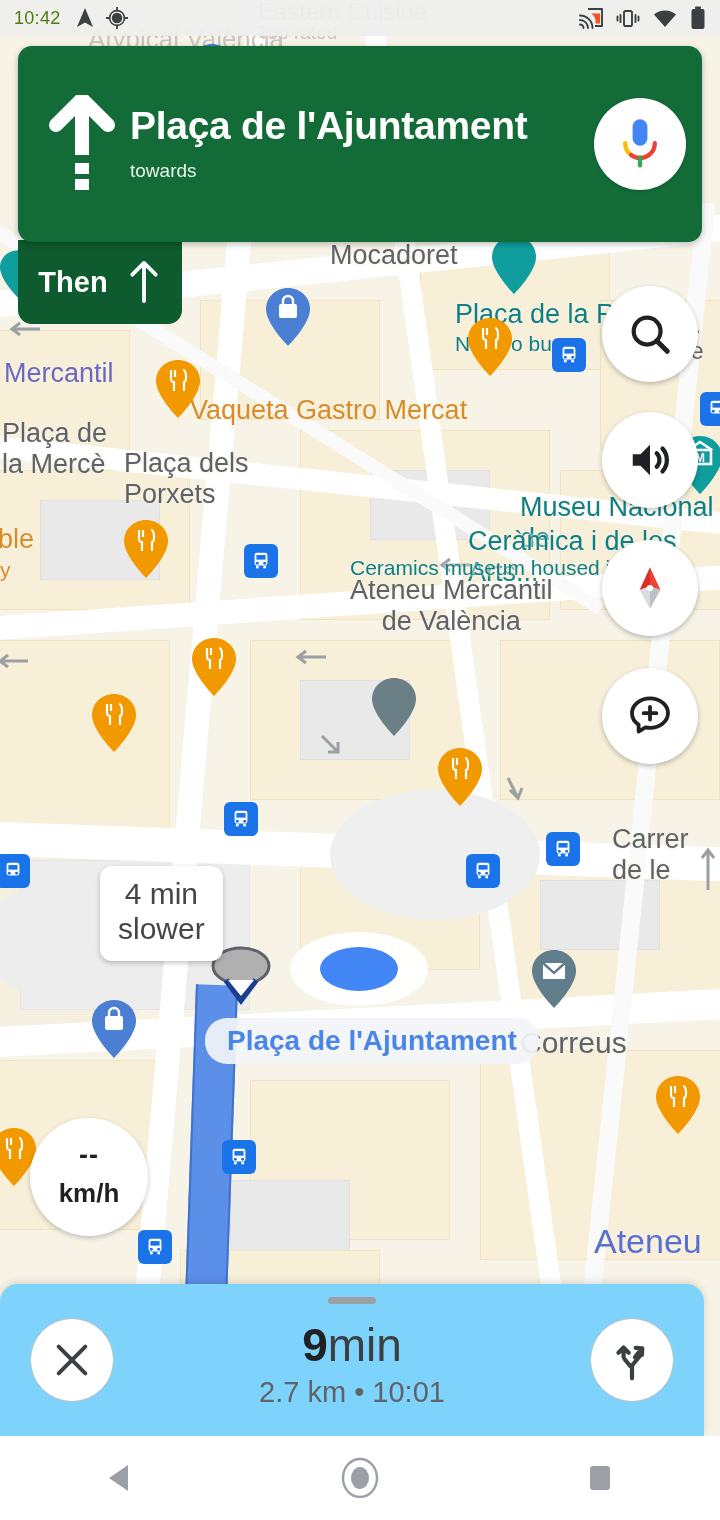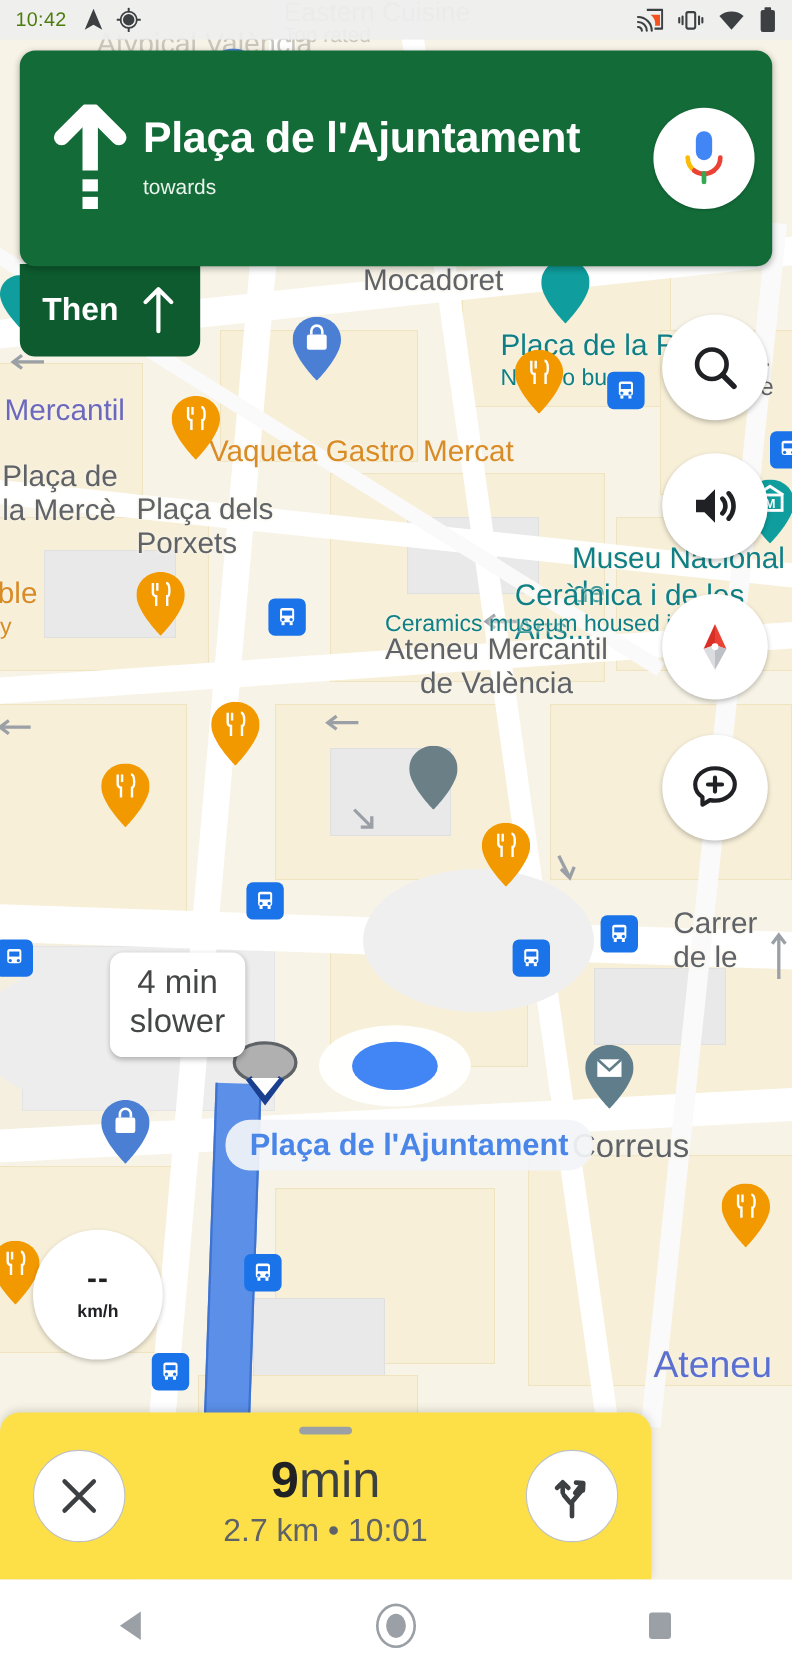--- a/index.html
+++ b/index.html
@@ -121,21 +121,21 @@
   
   #speedometer {
     position:absolute; left:30px; top:1118px;
     width:118px; height:118px; border-radius:50%;
     background:#ffffff;
     box-shadow:0 2px 5px rgba(0,0,0,0.22);
     display:flex; flex-direction:column; align-items:center; justify-content:center;
     z-index:25;
   }
   #speedometer .sp-val { font-size:27px; font-weight:bold; color:#202124; line-height:0.8; letter-spacing:1px;}
-  #speedometer .sp-unit { font-size:16px; font-weight:bold; color:#202124; margin-top:11px;}
+  #speedometer .sp-unit { font-size:26px; font-weight:bold; color:#202124; margin-top:11px;}
 
   
   #alt-callout {
     position:absolute; left:100px; top:866px;
     background:#ffffff; border-radius:12px;
     padding:10px 18px 14px 18px;
     box-shadow:0 2px 5px rgba(0,0,0,0.24);
     z-index:22;
     text-align:center;
   }
@@ -188,22 +188,22 @@
   .pin.sm { width:36px; height:48px; }
   .bus-icon {
     position:absolute; z-index:14;
     width:34px; height:34px; border-radius:6px;
     background:#1a73e8;
     display:flex; align-items:center; justify-content:center;
   }
 
   
   #bottom-sheet {
-    position:absolute; left:0; bottom:84px; width:592px; height:152px;
-    background:#fde047;
+    position:absolute; left:0; bottom:84px; width:704px; height:152px;
+    background:#7dd3fc;
     border-radius:18px 18px 0 0;
     z-index:35;
     box-shadow:0 -2px 8px rgba(0,0,0,0.13);
     display:flex; align-items:center;
     padding:12px 30px;
   }
   #sheet-handle {
     position:absolute; left:50%; transform:translateX(-50%);
     top:13px; width:48px; height:7px; border-radius:4px; background:#9aa0a6;
   }

